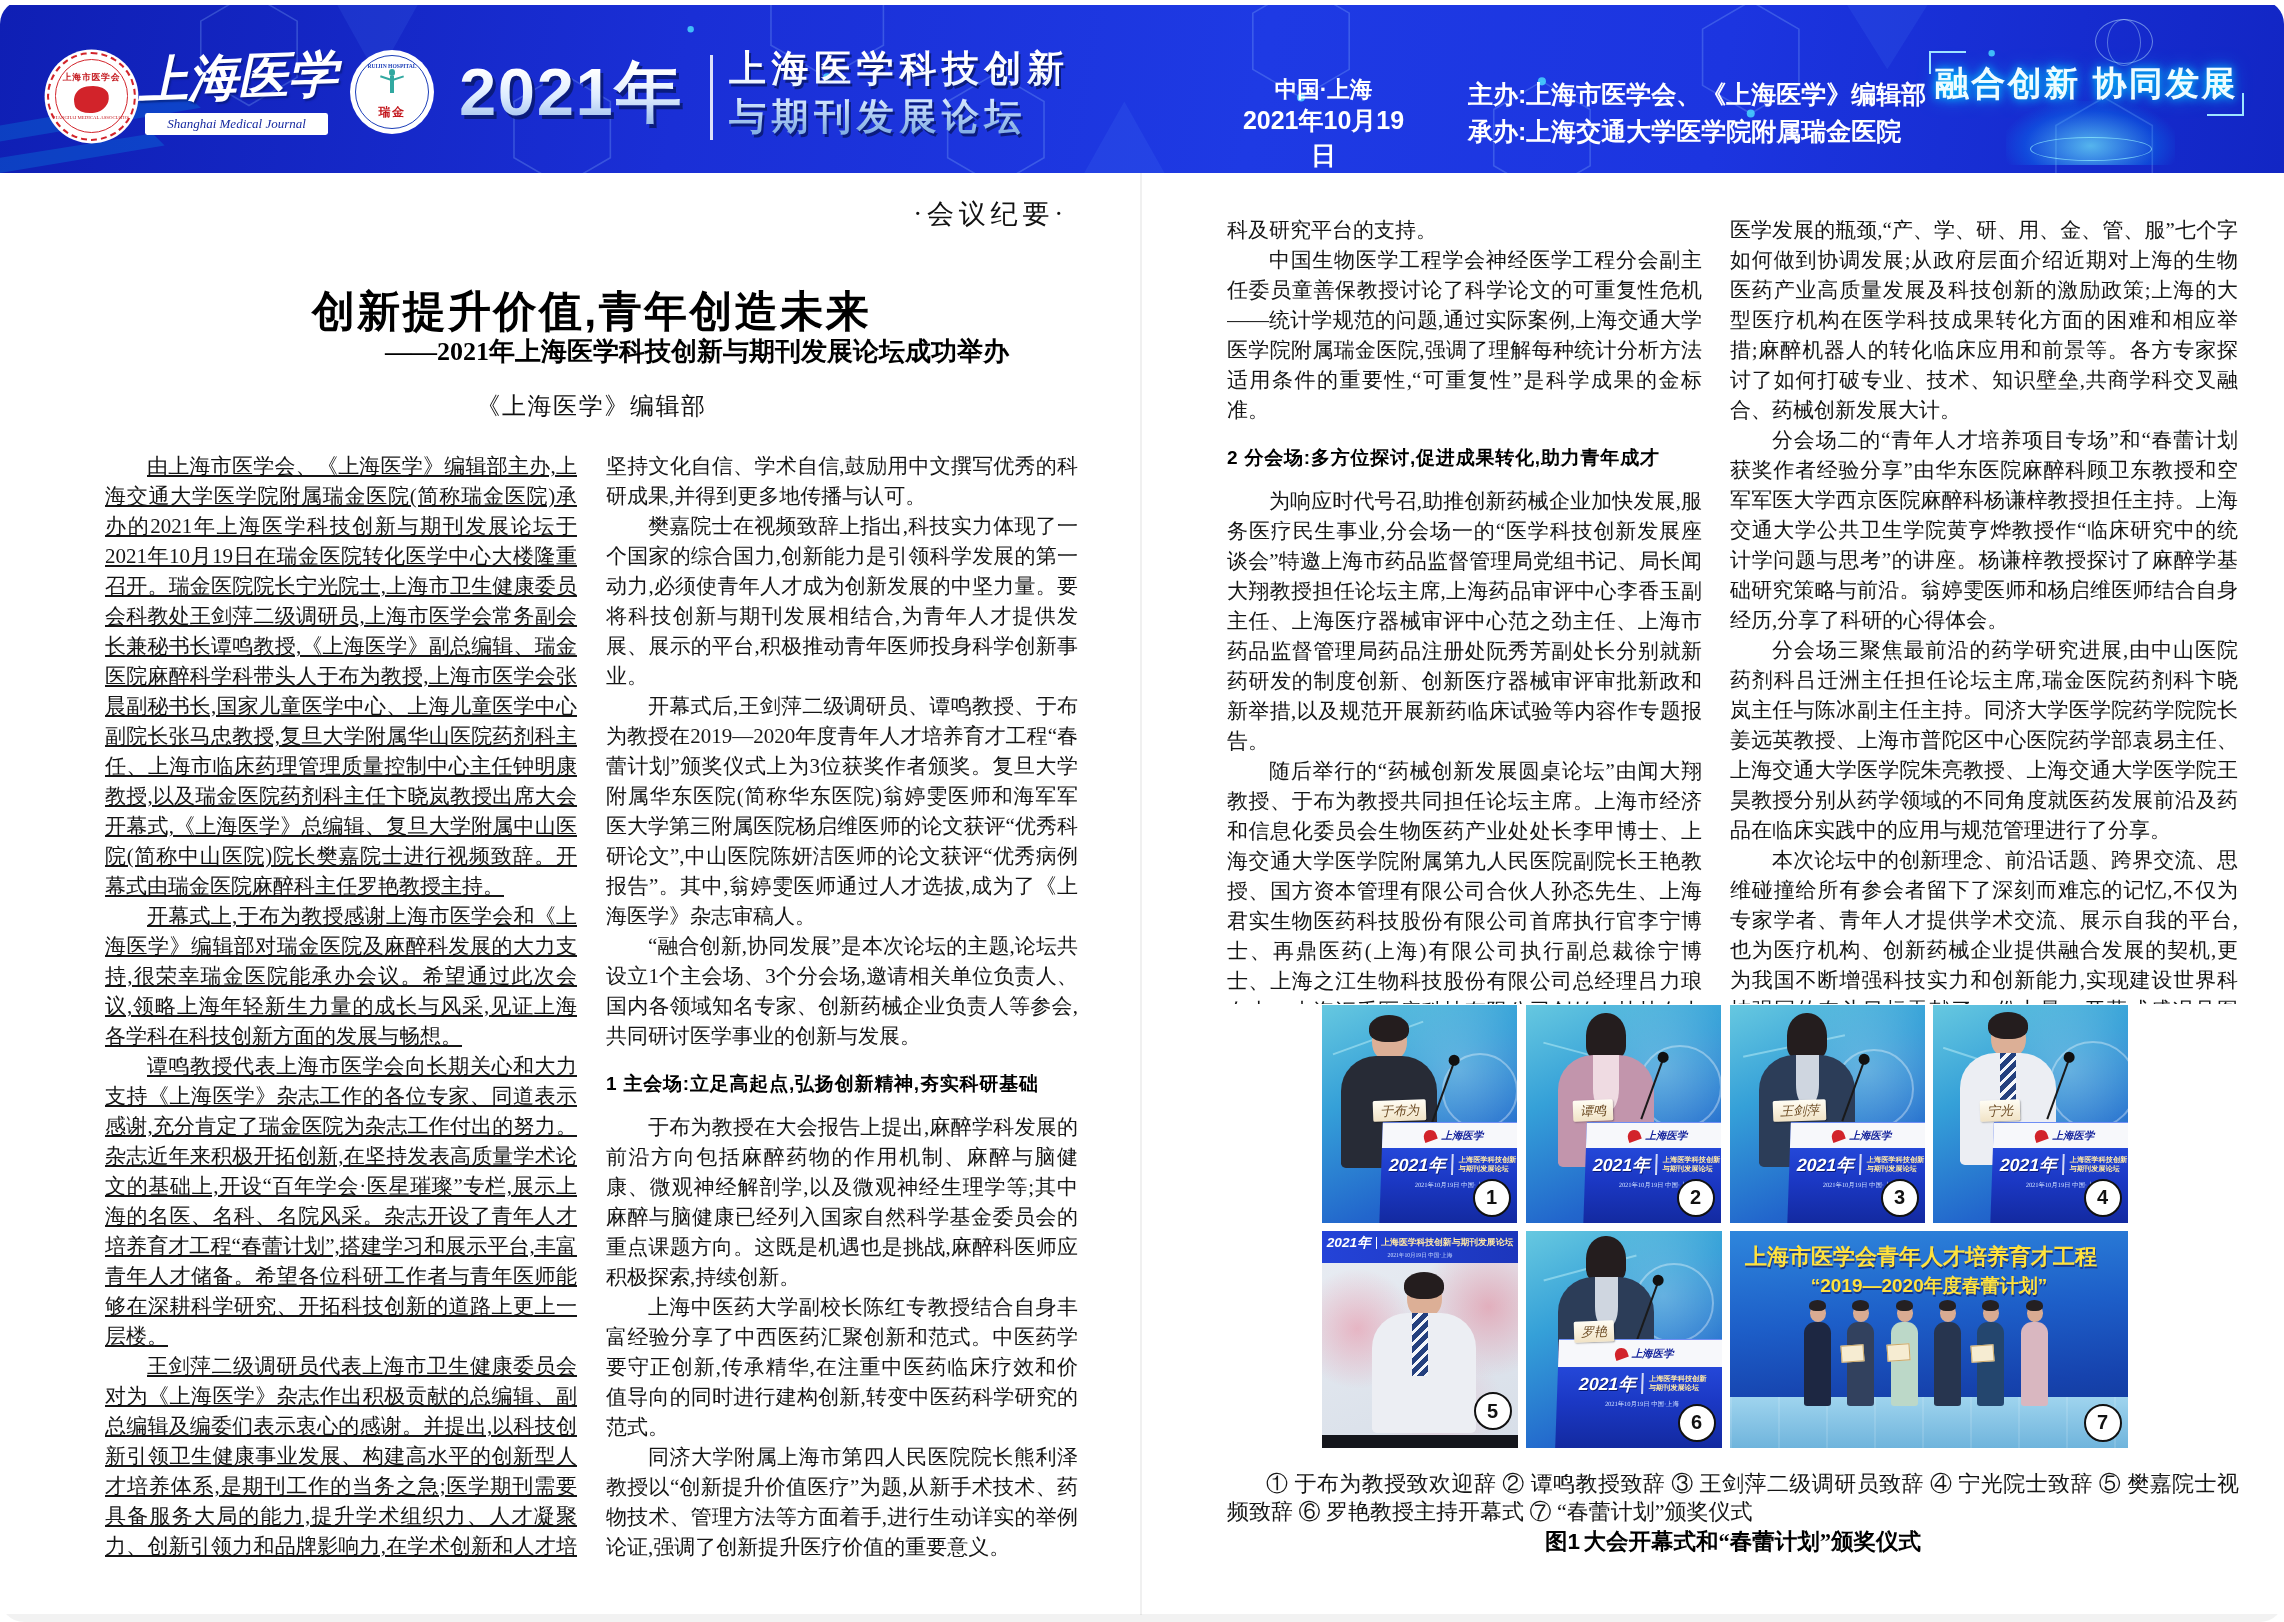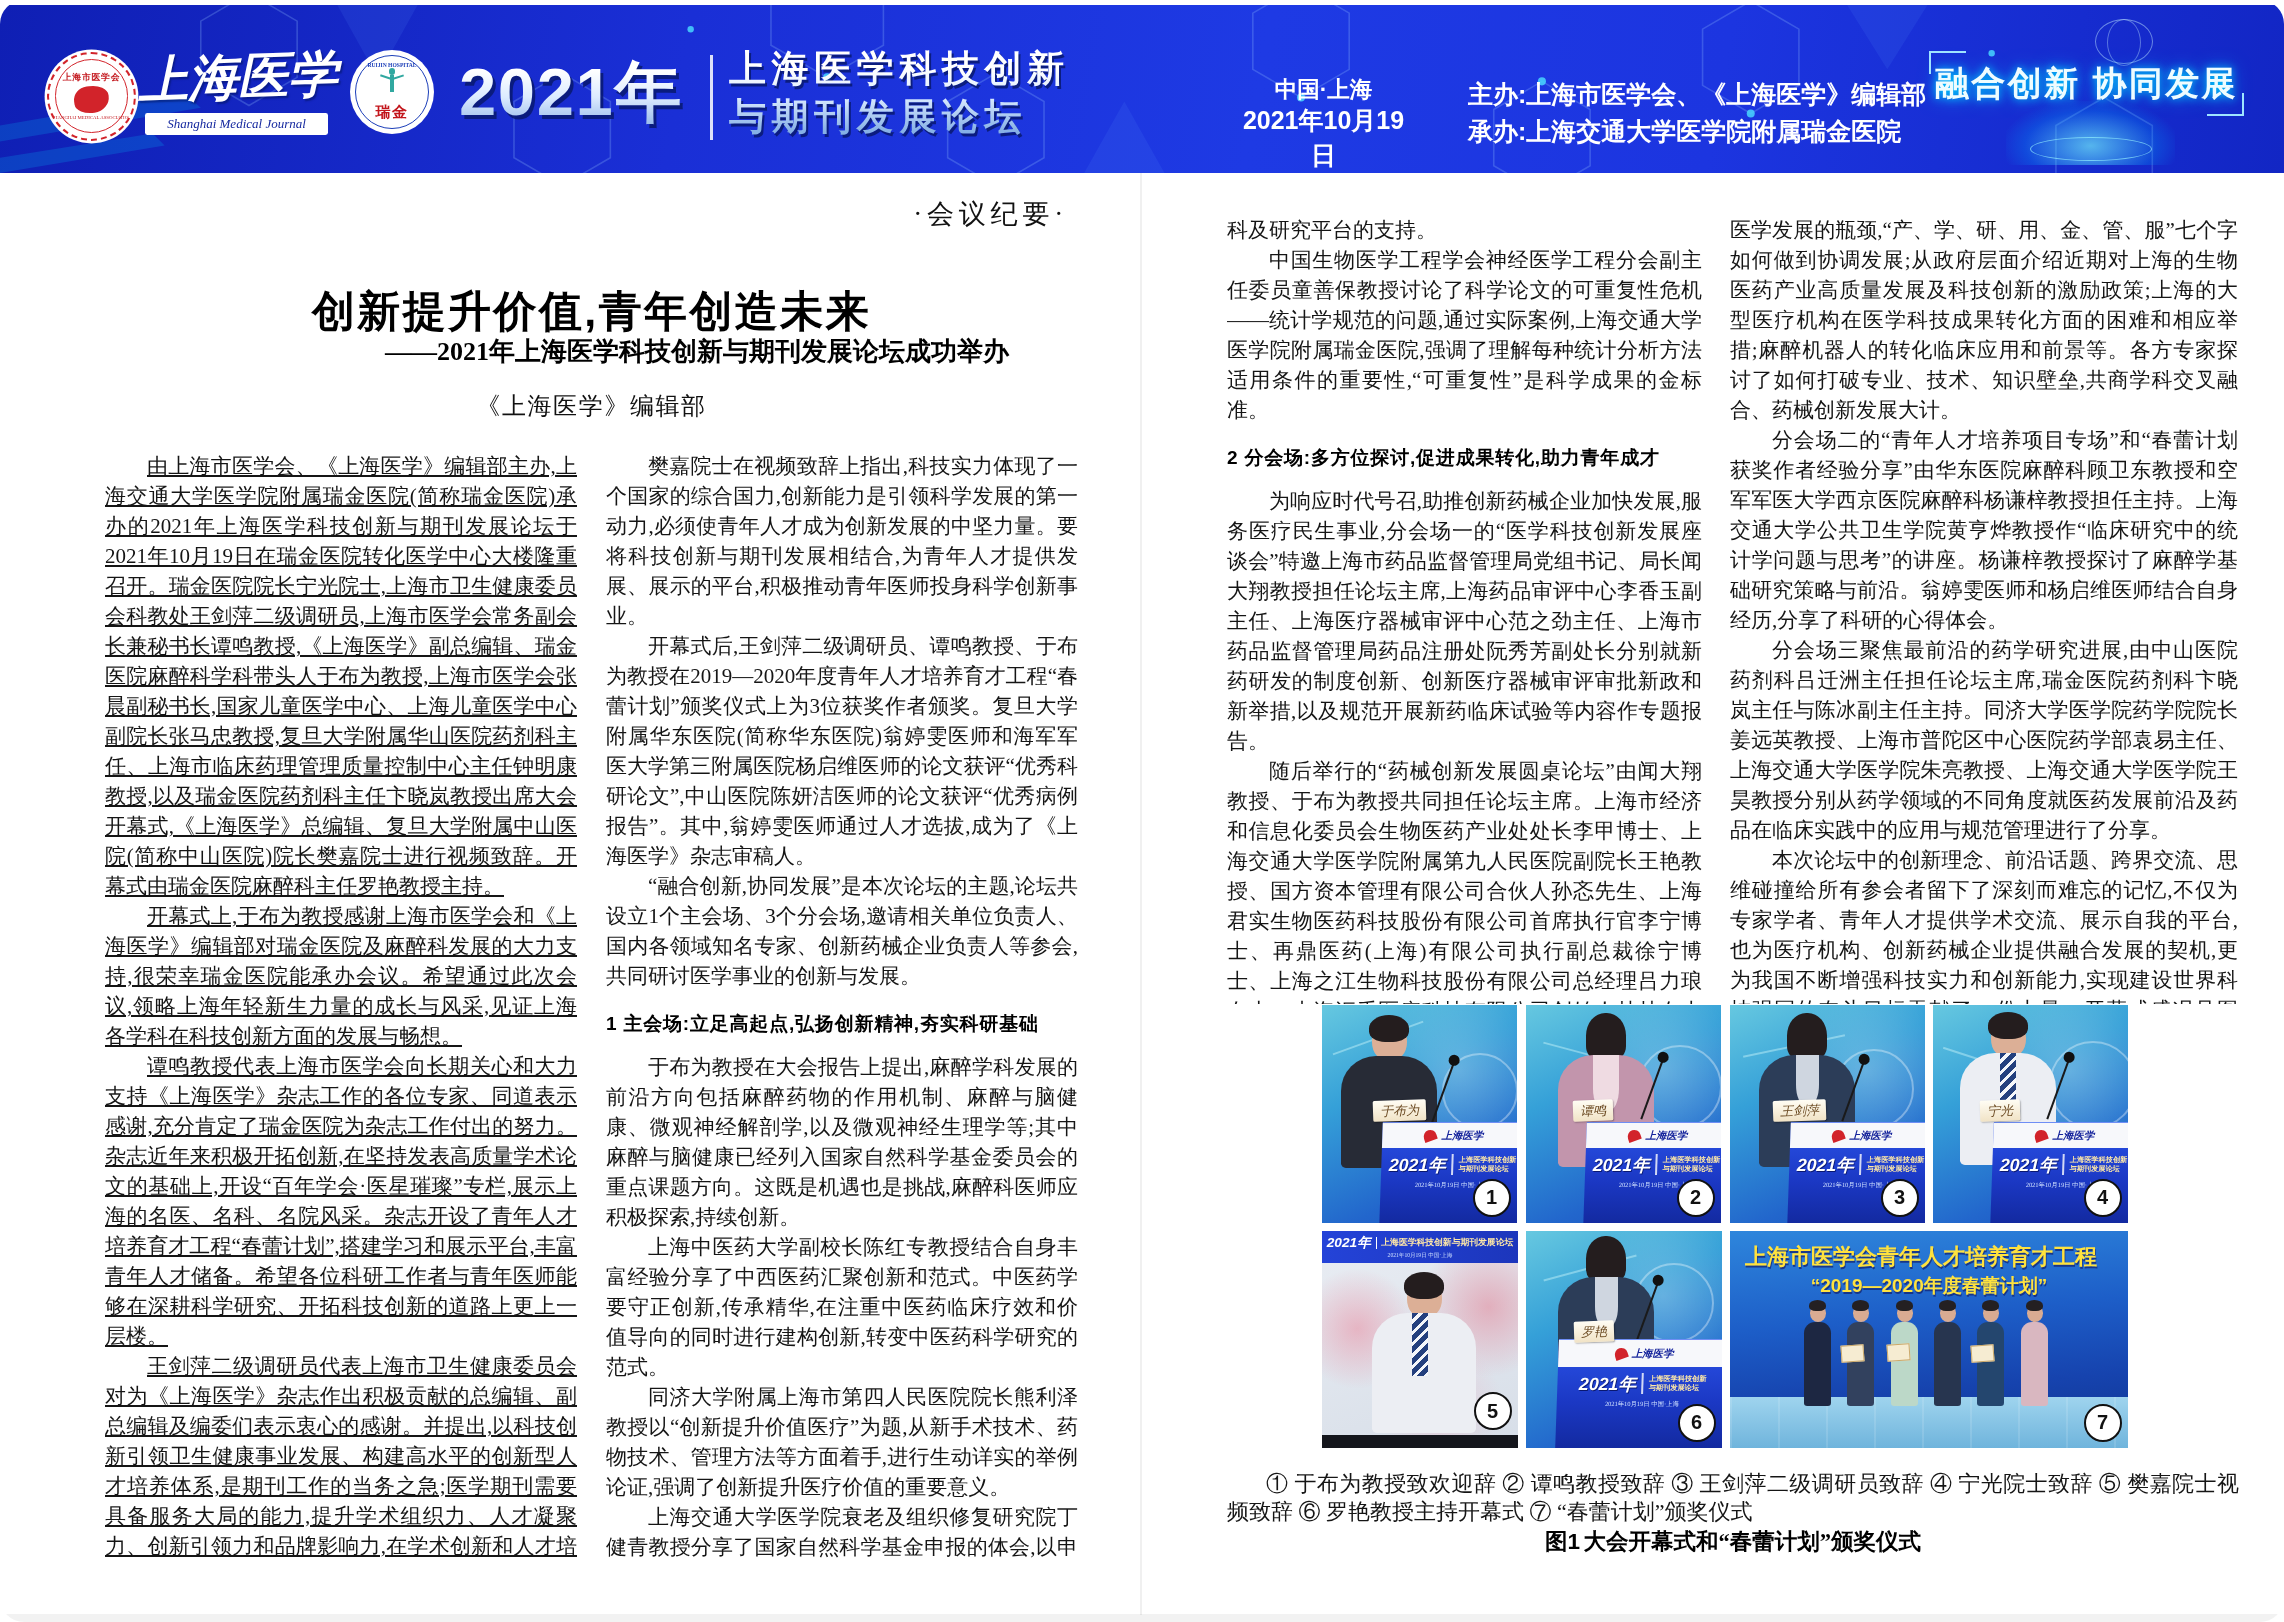--- a/index.html
+++ b/index.html
@@ -29,21 +29,21 @@
   .ruijin{position:absolute;left:350px;top:45px;width:84px;height:84px;border-radius:50%;
     background:#fff;display:flex;flex-direction:column;align-items:center;justify-content:center;overflow:hidden;}
   .ruijin-ring{position:absolute;inset:4.8px;border:1.6px solid #1a3db8;border-radius:50%;}
   .ruijin-en{font-size:5.6px;color:#1a3db8;font-weight:bold;}
   .ruijin-person{width:24px;height:34px;position:relative;margin:0.8px 0;}
   .ruijin-person .ph{position:absolute;left:8.8px;top:0;width:6.4px;height:6.4px;border-radius:50%;background:#31a8a0;}
   .ruijin-person .pb{position:absolute;left:10.4px;top:6.4px;width:3.2px;height:17.7px;background:#31a8a0;}
   .ruijin-person .pa1,.ruijin-person .pa2{position:absolute;top:8px;width:11.2px;height:2.4px;background:#31a8a0;}
   .ruijin-person .pa1{left:0;transform:rotate(18deg);}
   .ruijin-person .pa2{right:0;transform:rotate(-18deg);}
-  .ruijin-cn{font-size:15px;color:#c3161c;font-weight:bold;letter-spacing:1.6px;}
+  .ruijin-cn{font-size:12px;color:#c3161c;font-weight:bold;letter-spacing:1.6px;}
   .year3d{position:absolute;left:459px;top:42px;font-size:67px;font-weight:900;letter-spacing:1.6px;
     font-family:"Liberation Sans","DejaVu Sans",sans-serif;
     background:linear-gradient(180deg,#ffffff 25%,#dcebff 55%,#8fb4e8 90%);
     -webkit-background-clip:text;background-clip:text;color:transparent;
     filter:drop-shadow(3.2px 4px 0 rgba(8,25,110,.85));}
   .vdiv{position:absolute;left:710px;top:50px;width:3.2px;height:85px;background:rgba(255,255,255,.85);}
   .forum3d{position:absolute;left:729px;top:40px;line-height:48px;font-size:37px;font-weight:900;
     font-family:"Liberation Sans","DejaVu Sans",sans-serif;letter-spacing:5.6px;
     background:linear-gradient(180deg,#ffffff 25%,#d8e9ff 55%,#86b0e6 90%);
     -webkit-background-clip:text;background-clip:text;color:transparent;
@@ -269,20 +269,21 @@
 
   <div class="col col1">
     <p>由上海市医学会、《上海医学》编辑部主办,上海交通大学医学院附属瑞金医院(简称瑞金医院)承办的2021年上海医学科技创新与期刊发展论坛于2021年10月19日在瑞金医院转化医学中心大楼隆重召开。瑞金医院院长宁光院士,上海市卫生健康委员会科教处王剑萍二级调研员,上海市医学会常务副会长兼秘书长谭鸣教授,《上海医学》副总编辑、瑞金医院麻醉科学科带头人于布为教授,上海市医学会张晨副秘书长,国家儿童医学中心、上海儿童医学中心副院长张马忠教授,复旦大学附属华山医院药剂科主任、上海市临床药理管理质量控制中心主任钟明康教授,以及瑞金医院药剂科主任卞晓岚教授出席大会开幕式,《上海医学》总编辑、复旦大学附属中山医院(简称中山医院)院长樊嘉院士进行视频致辞。开幕式由瑞金医院麻醉科主任罗艳教授主持。</p>
     <p>开幕式上,于布为教授感谢上海市医学会和《上海医学》编辑部对瑞金医院及麻醉科发展的大力支持,很荣幸瑞金医院能承办会议。希望通过此次会议,领略上海年轻新生力量的成长与风采,见证上海各学科在科技创新方面的发展与畅想。</p>
     <p>谭鸣教授代表上海市医学会向长期关心和大力支持《上海医学》杂志工作的各位专家、同道表示感谢,充分肯定了瑞金医院为杂志工作付出的努力。杂志近年来积极开拓创新,在坚持发表高质量学术论文的基础上,开设“百年学会·医星璀璨”专栏,展示上海的名医、名科、名院风采。杂志开设了青年人才培养育才工程“春蕾计划”,搭建学习和展示平台,丰富青年人才储备。希望各位科研工作者与青年医师能够在深耕科学研究、开拓科技创新的道路上更上一层楼。</p>
     <p>王剑萍二级调研员代表上海市卫生健康委员会对为《上海医学》杂志作出积极贡献的总编辑、副总编辑及编委们表示衷心的感谢。并提出,以科技创新引领卫生健康事业发展、构建高水平的创新型人才培养体系,是期刊工作的当务之急;医学期刊需要具备服务大局的能力,提升学术组织力、人才凝聚力、创新引领力和品牌影响力,在学术创新和人才培养方面走出具有自身特色的发展之路。</p>
 
   </div>
 
   <div class="col col2">
+    <p class="cont">坚持文化自信、学术自信,鼓励用中文撰写优秀的科研成果,并得到更多地传播与认可。</p>
     <p>樊嘉院士在视频致辞上指出,科技实力体现了一个国家的综合国力,创新能力是引领科学发展的第一动力,必须使青年人才成为创新发展的中坚力量。要将科技创新与期刊发展相结合,为青年人才提供发展、展示的平台,积极推动青年医师投身科学创新事业。</p>
     <p>开幕式后,王剑萍二级调研员、谭鸣教授、于布为教授在2019—2020年度青年人才培养育才工程“春蕾计划”颁奖仪式上为3位获奖作者颁奖。复旦大学附属华东医院(简称华东医院)翁婷雯医师和海军军医大学第三附属医院杨启维医师的论文获评“优秀科研论文”,中山医院陈妍洁医师的论文获评“优秀病例报告”。其中,翁婷雯医师通过人才选拔,成为了《上海医学》杂志审稿人。</p>
     <p>“融合创新,协同发展”是本次论坛的主题,论坛共设立1个主会场、3个分会场,邀请相关单位负责人、国内各领域知名专家、创新药械企业负责人等参会,共同研讨医学事业的创新与发展。</p>
     <div class="sec-h">1  主会场:立足高起点,弘扬创新精神,夯实科研基础</div>
     <p>于布为教授在大会报告上提出,麻醉学科发展的前沿方向包括麻醉药物的作用机制、麻醉与脑健康、微观神经解剖学,以及微观神经生理学等;其中麻醉与脑健康已经列入国家自然科学基金委员会的重点课题方向。这既是机遇也是挑战,麻醉科医师应积极探索,持续创新。</p>
     <p>上海中医药大学副校长陈红专教授结合自身丰富经验分享了中西医药汇聚创新和范式。中医药学要守正创新,传承精华,在注重中医药临床疗效和价值导向的同时进行建构创新,转变中医药科学研究的范式。</p>
     <p>同济大学附属上海市第四人民医院院长熊利泽教授以“创新提升价值医疗”为题,从新手术技术、药物技术、管理方法等方面着手,进行生动详实的举例论证,强调了创新提升医疗价值的重要意义。</p>
     <p>上海交通大学医学院衰老及组织修复研究院丁健青教授分享了国家自然科学基金申报的体会,以申请基金失败的主要原因为切入点,详细阐述了申请成功的诸多要素。首先要端正“态度”,其次要有新颖的科学问题、明确的科研方向和相关研究背景,同时需具备学</p>
   </div>
 

